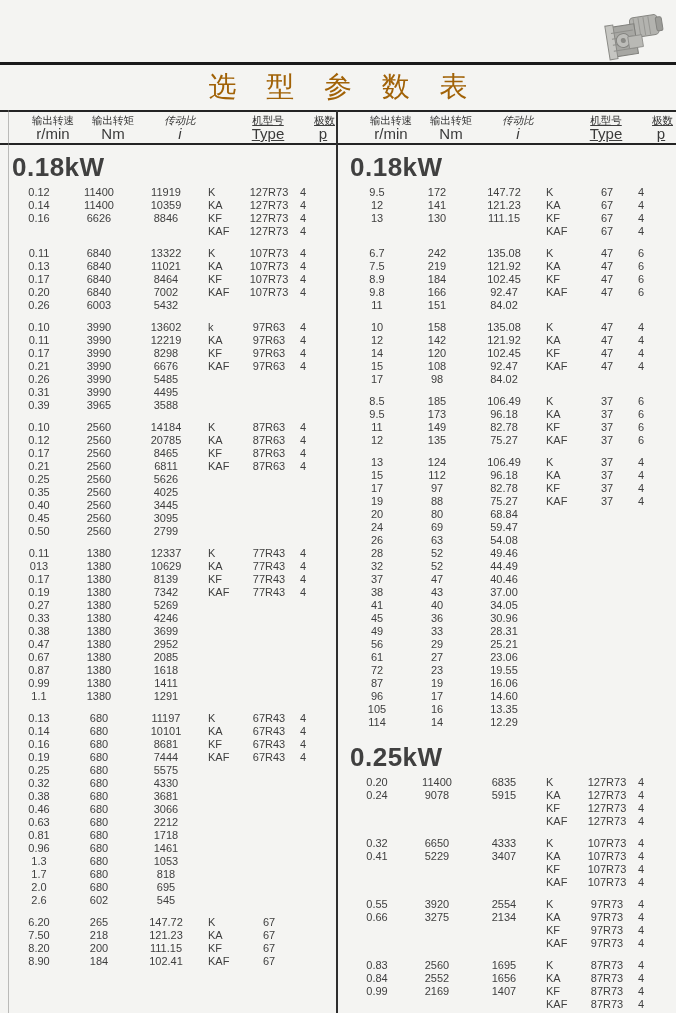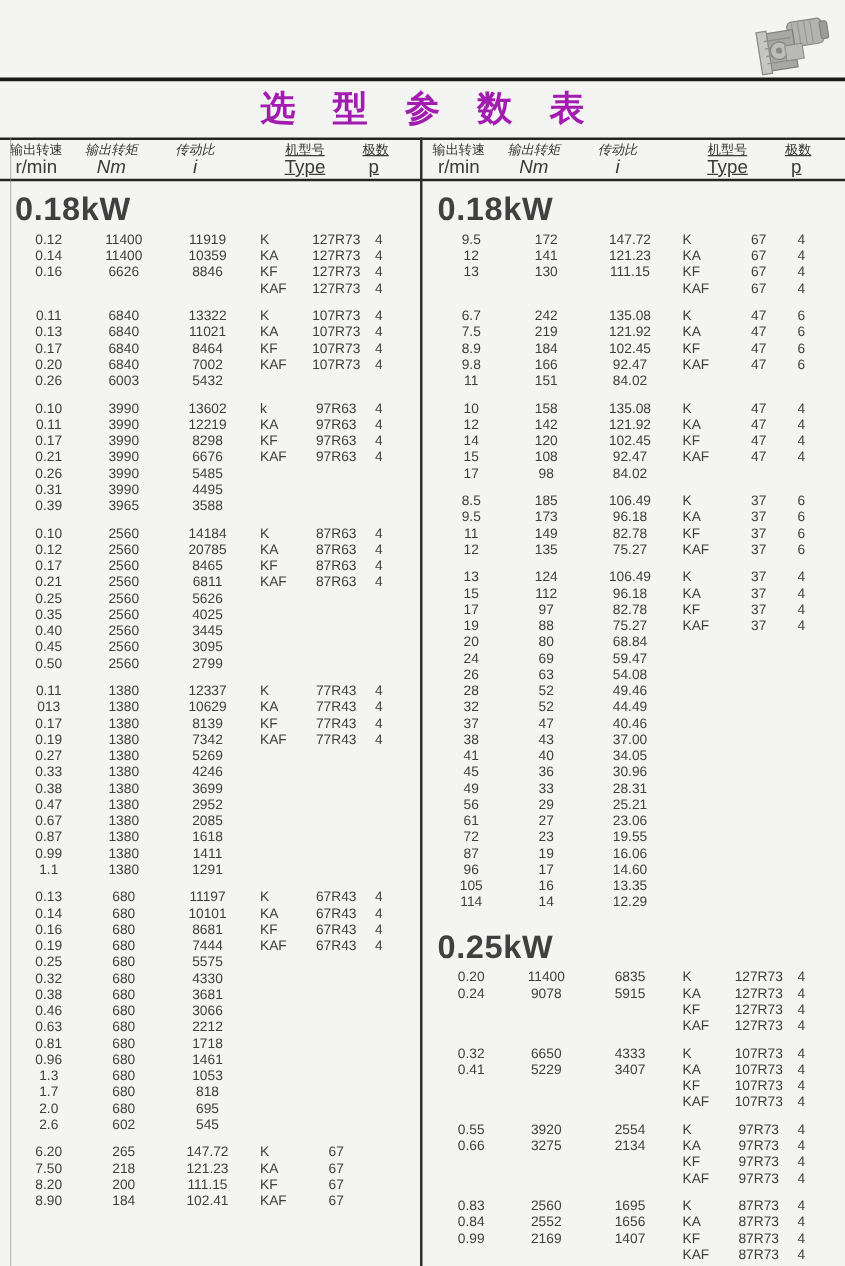--- a/index.html
+++ b/index.html
@@ -13,41 +13,41 @@
     color:#3e3e3e;
     margin:0 auto;
   }
   .top-spacer{position:relative;height:62px;}
   .motor-photo{position:absolute;right:8px;top:8px;width:70px;height:58px;}
   .top-rule{height:3px;background:#1a1a1a;}
   .page-title{
     margin:3px 0 4px;
     text-align:center;
     font-size:28px;
-    font-weight:bold;
+    font-weight:normal;
     letter-spacing:11px;
-    color:#a21caf;
+    color:#a16207;
     text-indent:11px;
   }
   .table-area{position:relative;}
   .v-divider{position:absolute;left:336px;top:0;bottom:0;width:2px;background:#2e2e2e;z-index:3;}
   .l-border{position:absolute;left:8px;top:0;bottom:0;width:1px;background:#8a8a88;opacity:.55;z-index:3;}
   .header-row{
     display:flex;
     border-top:2px solid #242424;
     border-bottom:2px solid #242424;
     padding:2px 0 3px;
   }
   .half{width:338px;box-sizing:border-box;}
-  .header-half{display:flex;padding-left:0;}
+  .header-half{display:flex;padding-left:24px;}
   .hcell{text-align:center;}
   .h-zh{font-size:10.5px;line-height:13px;color:#343434;white-space:nowrap;}
   .h-unit{font-size:15px;line-height:13px;color:#3a3a3a;}
   .hc-0{width:58px;}
-  .hc-1{width:62px;font-style:italic;}
+  .hc-1{width:62px;}
   .hc-2{width:72px;font-style:italic;}
   .hc-3{width:92px;margin-left:6px;text-decoration:underline;}
   .hc-4{width:18px;text-decoration:underline;}
   .body-row{display:flex;}
   .col-half{width:338px;box-sizing:border-box;padding-top:3px;}
   .power-heading{
     font-size:26px;
     font-weight:bold;
     color:#404040;
     padding:6px 0 5px 12px;

